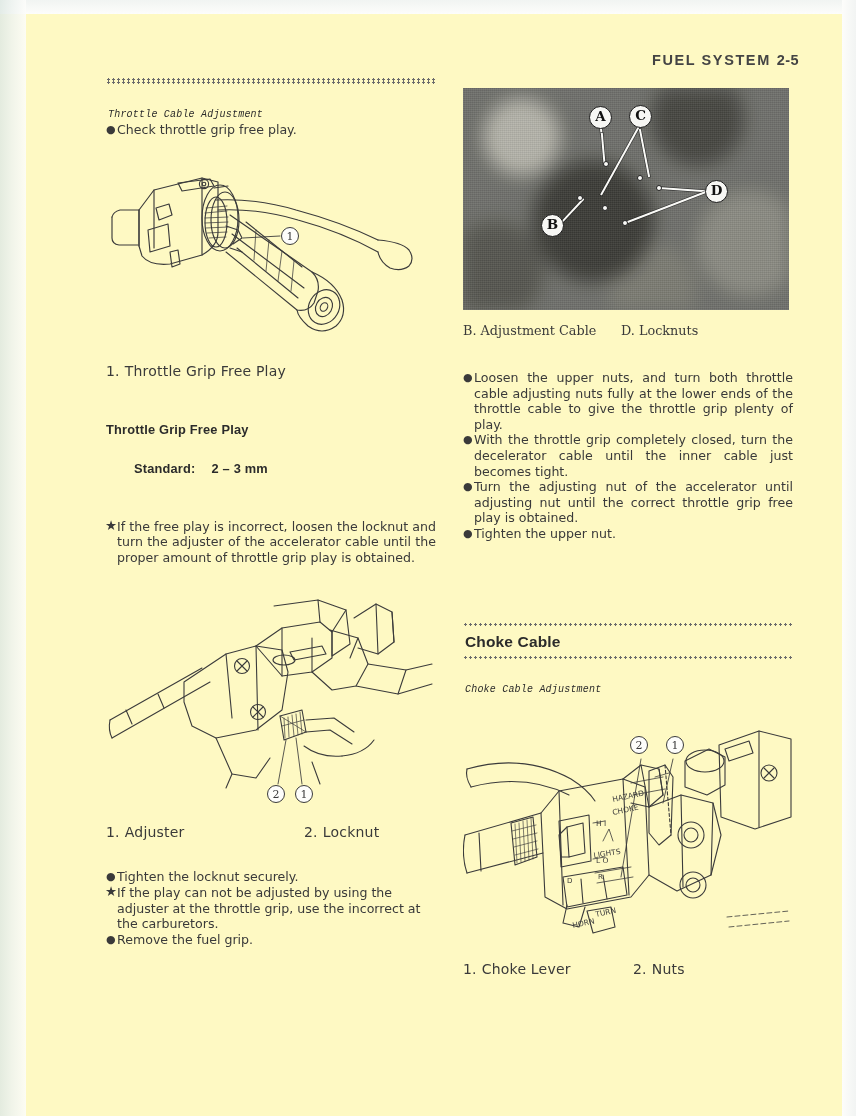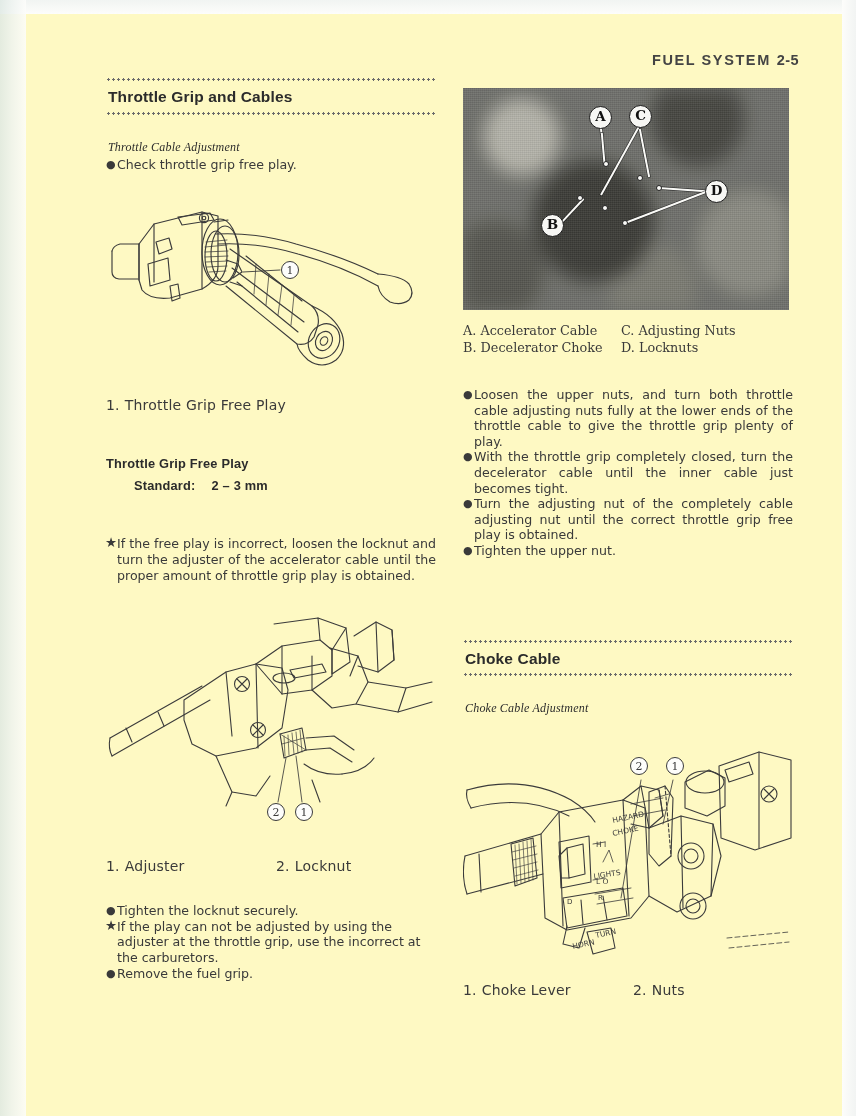--- a/index.html
+++ b/index.html
@@ -83,25 +83,25 @@
     font-weight: bold;
     color: #2b2b2b;
     letter-spacing: .15px;
     padding: 7px 0 6px 2px;
     line-height: 1.15;
   }
 
   
   .subhead {
     font-style: italic;
-    font-size: 12px;
+    font-size: 10px;
     color: #2b2b2b;
     letter-spacing: .2px;
     margin: 25px 0 2px 2px;
-    font-family: Liberation Serif, serif;
+    font-family: Liberation Mono, monospace;
   }
 
   
   .blk { margin: 0; padding: 0; }
   .bullet-item {
     position: relative;
     font-family: "DejaVu Sans", sans-serif;
     font-size: 12.6px;
     line-height: 15.6px;
     color: #3a3a3a;
@@ -150,21 +150,21 @@
     font-weight: bold;
     color: #2b2b2b;
     letter-spacing: .2px;
   }
   .spec-line {
     font-size: 12.8px;
     font-weight: bold;
     color: #2b2b2b;
     letter-spacing: .2px;
     padding-left: 28px;
-    margin-top: 7px;
+    margin-top: 24px;
   }
   .spec-line .val { margin-left: 16px; }
 
   
   .figbox { position: relative; }
   .figbox svg { display: block; }
 
   
   .photo {
     position: relative;
@@ -234,21 +234,20 @@
   <div class="scan-edge-right"></div>
 
   <div class="running-head">
     <span>FUEL  SYSTEM</span><span class="pg">2-5</span>
   </div>
 
   <div class="col-left">
 
     <div class="sec-head">
       <div class="dotrule"></div>
-      <div class="sec-title">Throttle Grip and Cables</div>
       <div class="dotrule"></div>
     </div>
 
     <div class="subhead">Throttle Cable Adjustment</div>
 
     <div class="blk" style="margin-top:2px;">
       <div class="bullet-item dot noj">
         <span class="mk">●</span>
         <span>Check throttle grip free play.</span>
       </div>
@@ -406,21 +405,21 @@
           <path d="M190,140 L196,186" stroke-width=".85"></path>
         </g>
 
         <circle cx="170" cy="196" r="8.5" fill="#fdfdfb" stroke="#3b3b3b" stroke-width="1"></circle>
         <text class="lineart-num" x="170" y="200" text-anchor="middle" fill="#3b3b3b">2</text>
         <circle cx="198" cy="196" r="8.5" fill="#fdfdfb" stroke="#3b3b3b" stroke-width="1"></circle>
         <text class="lineart-num" x="198" y="200" text-anchor="middle" fill="#3b3b3b">1</text>
       </svg>
     </div>
 
-    <div class="fig-caption caption-two" style="margin-top:20px;">
+    <div class="fig-caption caption-two" style="margin-top:4px;gap:28px;">
       <span class="c1">
         <span class="num">1.</span><span>Adjuster</span>
       </span>
       <span>
         <span class="num">2.</span><span>Locknut</span>
       </span>
     </div>
 
     <div class="blk" style="margin-top:29px;">
       <div class="bullet-item dot noj">
@@ -466,52 +465,42 @@
 
       <div class="callout" style="left:126px; top:18px;">A</div>
       <div class="callout" style="left:166px; top:17px;">C</div>
       <div class="callout" style="left:242px; top:92px;">D</div>
       <div class="callout" style="left:78px; top:126px;">B</div>
     </div>
 
     <div class="keytable" style="margin-top:12px;">
       <div class="krow">
         <span class="kcell">
-          <span>A.</span>
-          <span>Accelerator Cable</span>
-        </span>
-        <span>
-          <span>C.</span>
-          <span>Adjusting Nuts</span>
-        </span>
-      </div>
-      <div class="krow">
-        <span class="kcell">
           <span>B.</span>
-          <span>Decelerator Choke</span>
+          <span>Adjustment Cable</span>
         </span>
         <span>
           <span>D.</span>
           <span>Locknuts</span>
         </span>
       </div>
     </div>
 
     <div class="blk" style="margin-top:31px;">
       <div class="bullet-item dot">
         <span class="mk">●</span>
         <span>Loosen the upper nuts, and turn both throttle cable adjusting nuts fully at the lower ends of the throttle cable to give the throttle grip plenty of play.</span>
       </div>
       <div class="bullet-item dot">
         <span class="mk">●</span>
         <span>With the throttle grip completely closed, turn the decelerator cable until the inner cable just becomes tight.</span>
       </div>
       <div class="bullet-item dot">
         <span class="mk">●</span>
-        <span>Turn the adjusting nut of the completely cable adjusting nut until the correct throttle grip free play is obtained.</span>
+        <span>Turn the adjusting nut of the accelerator until adjusting nut until the correct throttle grip free play is obtained.</span>
       </div>
       <div class="bullet-item dot noj">
         <span class="mk">●</span>
         <span>Tighten the upper nut.</span>
       </div>
     </div>
 
     <div class="sec-head" style="margin-top:81px;">
       <div class="dotrule"></div>
       <div class="sec-title">Choke Cable</div>

